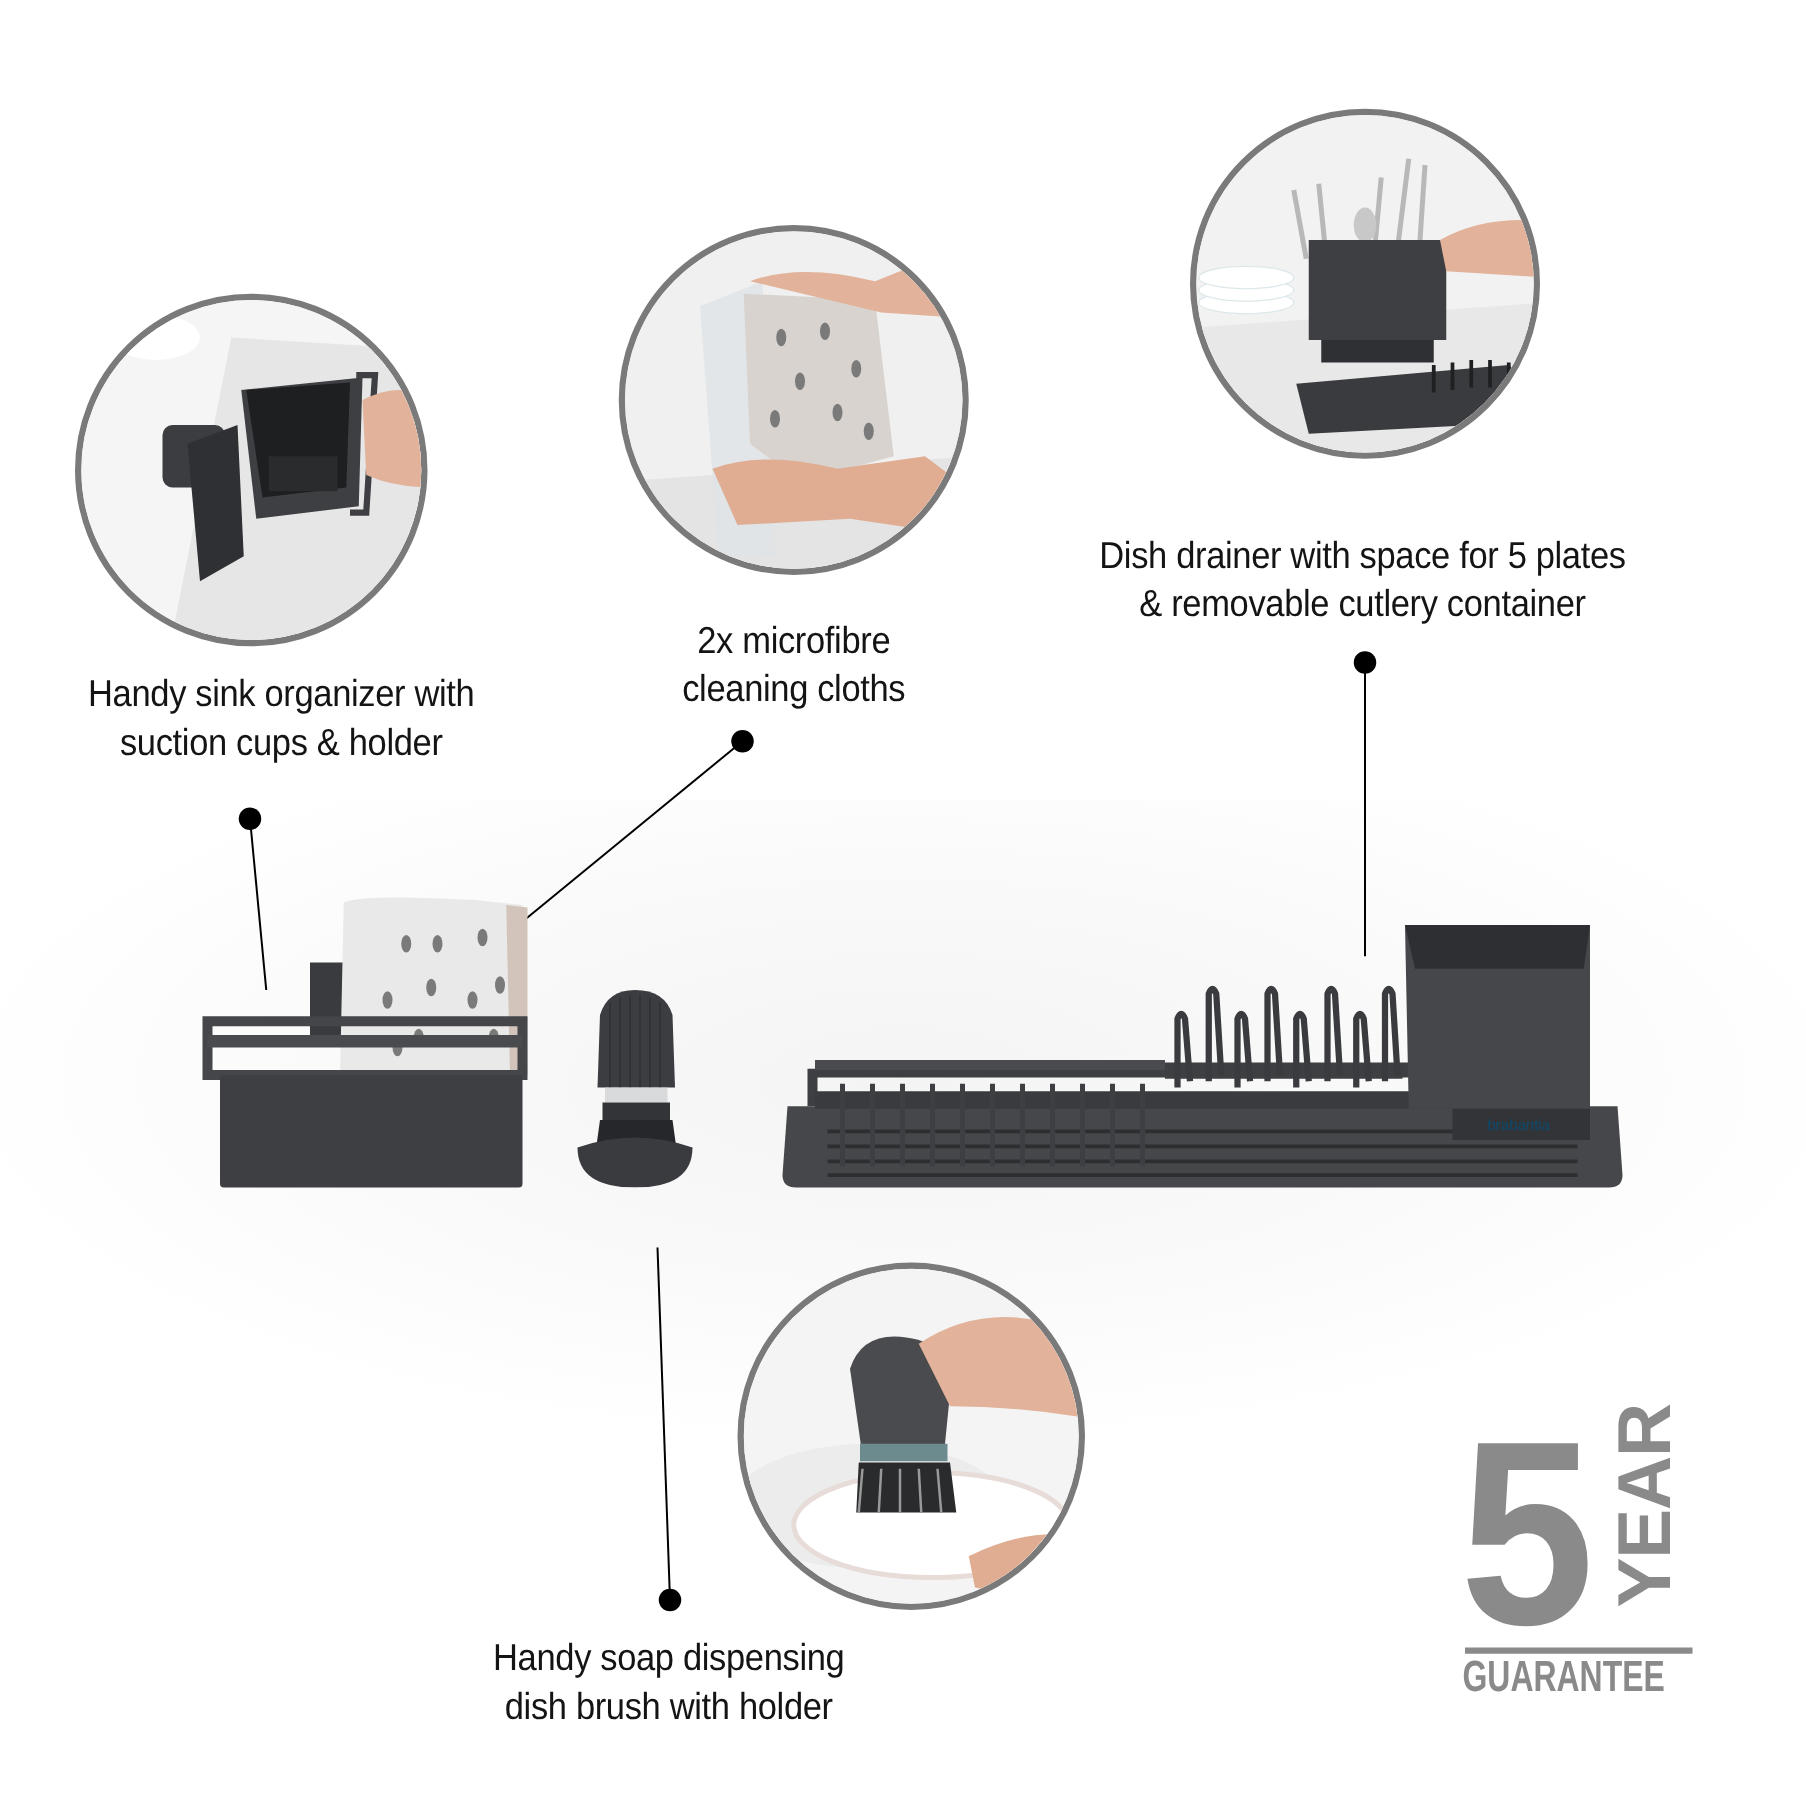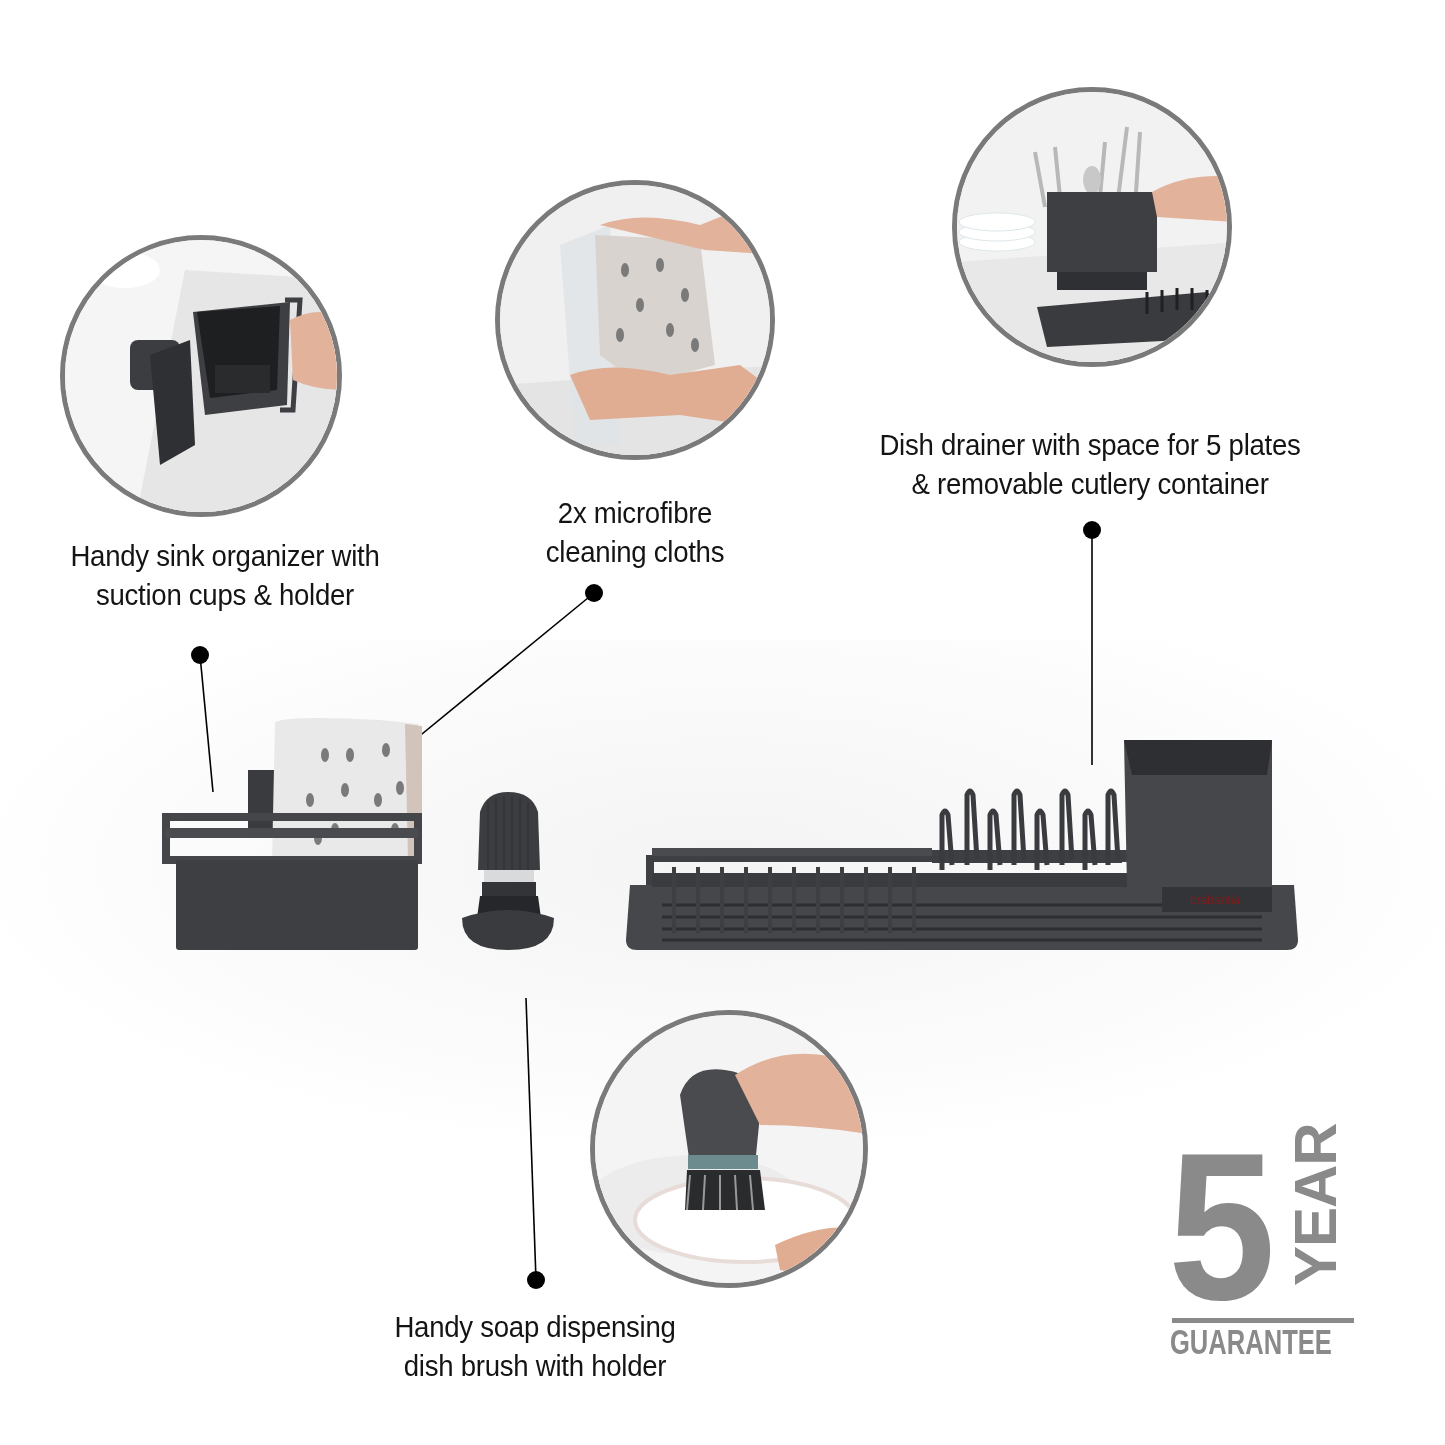--- a/index.html
+++ b/index.html
@@ -8,21 +8,21 @@
   .caption{position:absolute;text-align:center;font-size:30px;line-height:39px;font-weight:400;color:#141414;letter-spacing:-0.3px;white-space:nowrap;font-family:"Liberation Sans Narrow","Liberation Sans",sans-serif;transform:scaleX(0.92);transform-origin:center;}
   .circle{position:absolute;border-radius:50%;border:5px solid #7a7a7a;overflow:hidden;background:#f3f3f3;box-sizing:border-box;}
   .dot{position:absolute;width:18px;height:18px;border-radius:50%;background:#000;}
   svg.lines{position:absolute;left:0;top:0;}
   .floor{position:absolute;left:0;top:640px;width:1445px;height:500px;background:radial-gradient(ellipse at 50% 45%,#f4f4f4 0%,#fafafa 45%,#ffffff 75%);}
   .guarantee{position:absolute;left:1168px;top:1160px;width:190px;height:200px;}
   .g5{position:absolute;left:0;top:-38px;font-family:"Liberation Sans",sans-serif;font-weight:700;font-size:210px;line-height:210px;color:#8a8a8a;transform:scaleX(0.92);transform-origin:left top;}
   .gyear{position:absolute;left:118px;top:126px;font-family:"Liberation Sans",sans-serif;font-weight:700;font-size:60px;line-height:60px;color:#8a8a8a;transform:rotate(-90deg);transform-origin:left top;letter-spacing:-1px;}
   .gbar{position:absolute;left:4px;top:158px;width:182px;height:5px;background:#8a8a8a;}
   .gguar{position:absolute;left:2px;top:165px;font-family:"Liberation Sans",sans-serif;font-weight:700;font-size:35px;line-height:34px;color:#8a8a8a;transform:scaleX(0.73);transform-origin:left top;letter-spacing:0px;}
-  .brand{position:absolute;font-family:"Liberation Sans",sans-serif;font-size:12px;color:#7f1d1d;}
+  .brand{position:absolute;font-family:"Liberation Sans",sans-serif;font-size:12px;color:#0c4a6e;}
 </style>
 </head>
 <body>
 
 <div class="floor"></div>
 
 <div class="circle" style="left:60px;top:235px;width:282px;height:282px;">
   <svg width="282" height="282" viewBox="0 0 282 282">
     <rect x="0" y="0" width="282" height="282" fill="#f5f5f5"></rect>
     <path d="M120 30 L282 40 L282 282 L70 282 Z" fill="#e6e6e6"></path>

